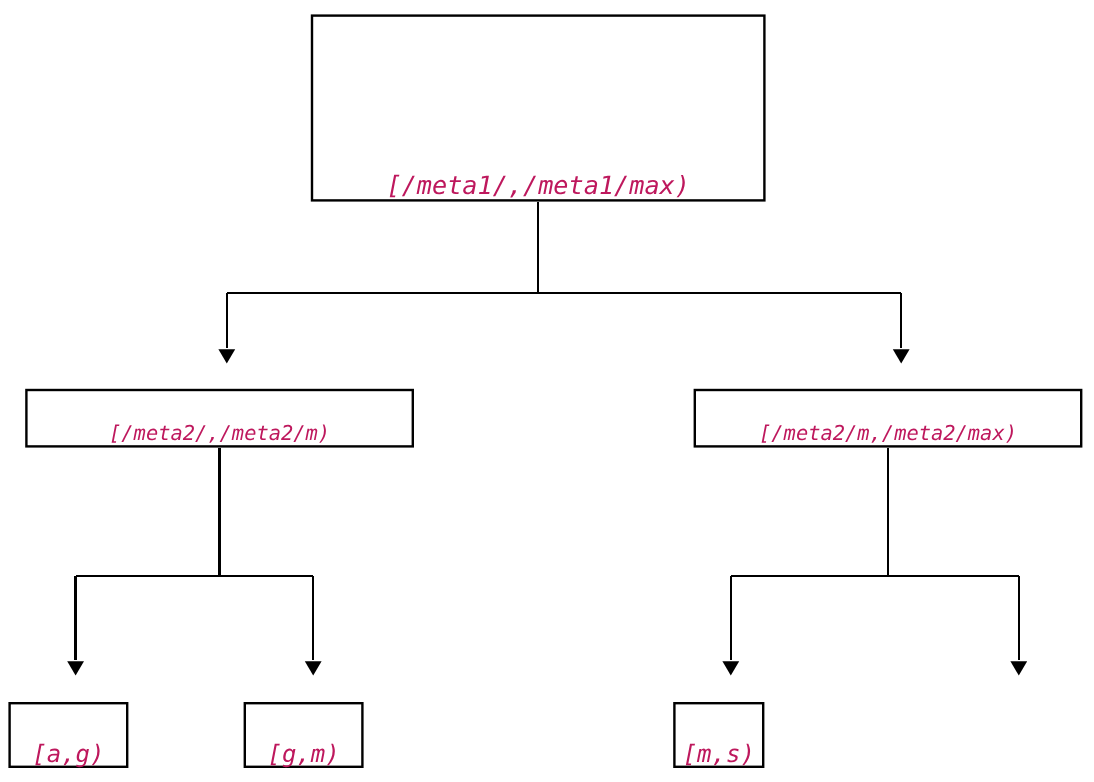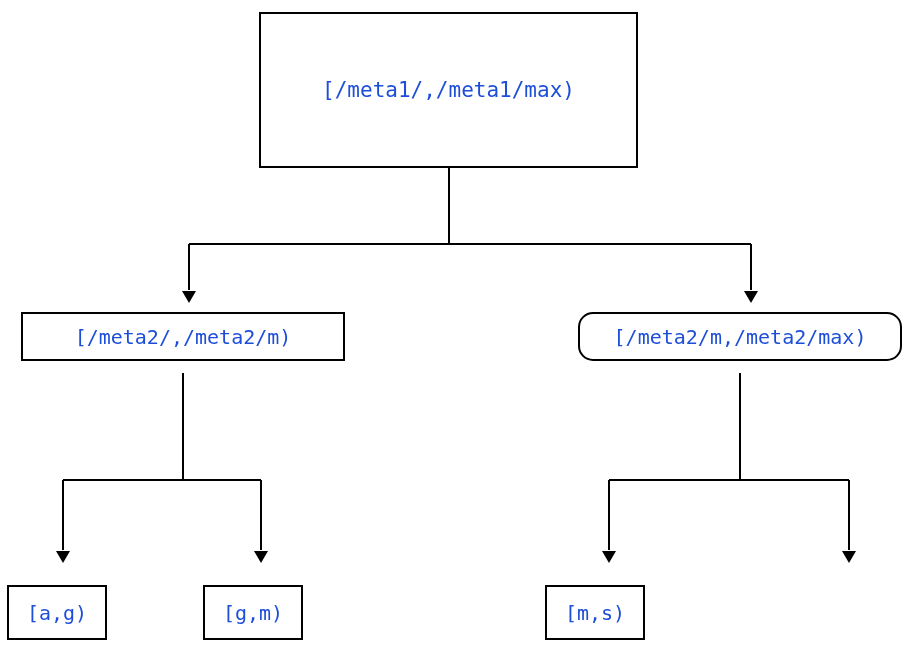--- a/index.html
+++ b/index.html
@@ -23,38 +23,39 @@
     width: 912px;
     height: 652px;
     pointer-events: none;
   }
   .node {
     position: absolute;
     box-sizing: border-box;
     background: #ffffff;
     border: 2px solid #000000;
     display: flex;
-    align-items: center;
+    align-items: flex-end;
     justify-content: center;
-    color: #1d4ed8;
+    color: #be185d;
     letter-spacing: 0px;
     white-space: pre;
+    font-style: italic;
   }
   .node-label {
     display: block;
     line-height: 1;
   }
   .node-root  { left: 259px; top: 12px;  width: 379px; height: 156px; font-size: 21px; }
-  .node-mid   { top: 312px; height: 49px; font-size: 20px; }
+  .node-mid   { top: 324px; height: 49px; font-size: 17px; }
   .node-mid-l { left: 21px;  width: 324px; }
-  .node-mid-r { left: 578px; width: 324px; border-radius: 15px; }
+  .node-mid-r { left: 578px; width: 324px; }
   .node-leaf  { top: 585px; height: 55px; font-size: 20px; }
   .node-leaf-1 { left: 7px;   width: 100px; }
   .node-leaf-2 { left: 203px; width: 100px; }
-  .node-leaf-3 { left: 545px; width: 100px; }
+  .node-leaf-3 { left: 561px; width: 76px; }
   .node-leaf-4 { left: 779px; width: 123px; }
 </style>
 </head>
 <body>
 
 <div id="canvas">
 
   <svg class="edges" viewBox="0 0 912 652" width="912" height="652" xmlns="http://www.w3.org/2000/svg">
     <g stroke="#000000" stroke-width="2" fill="none" shape-rendering="crispEdges">
 

